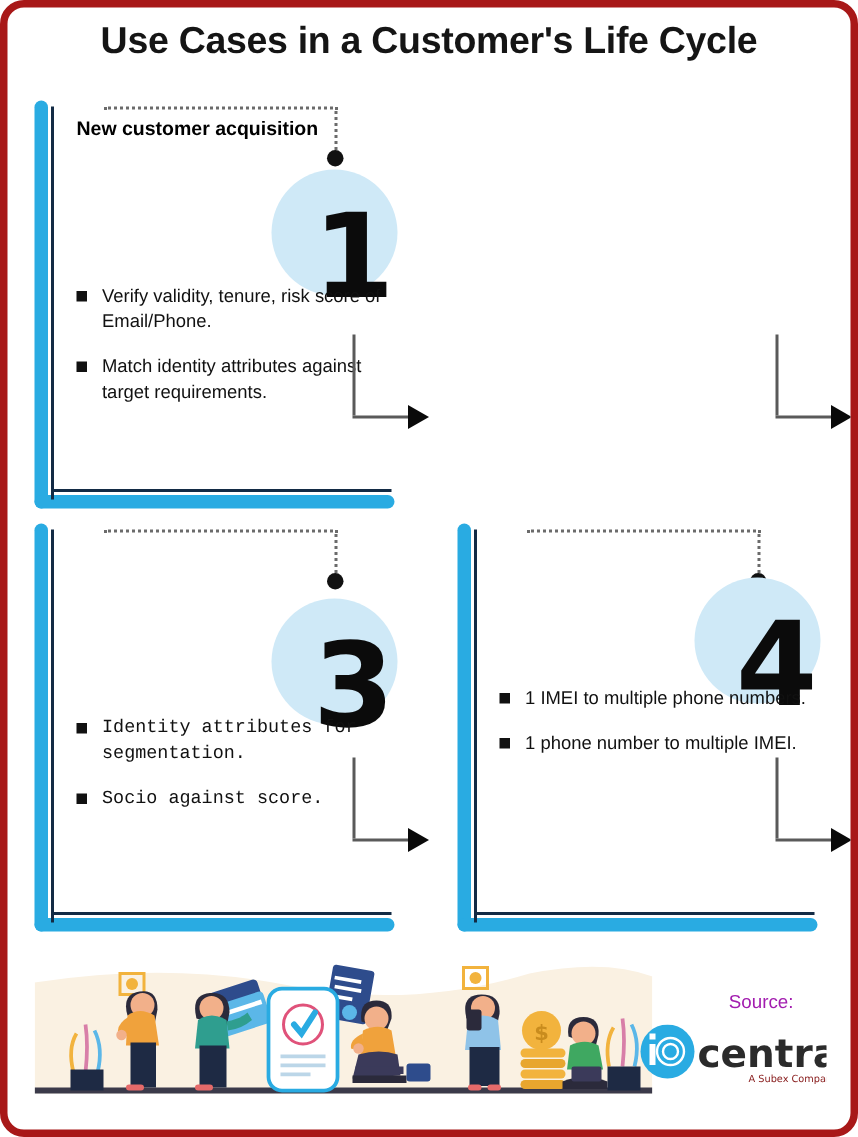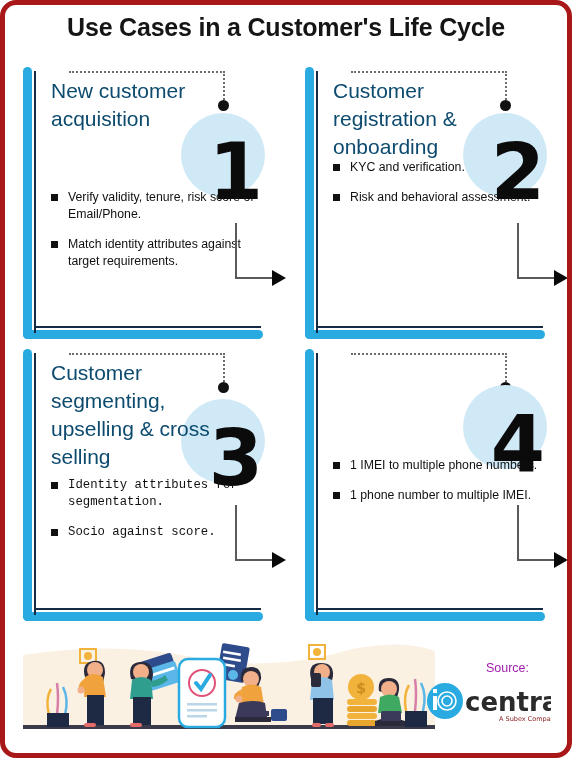--- a/index.html
+++ b/index.html
@@ -114,24 +114,24 @@
   .panel.p4 .num-circle { top: 36px; }
   .panel.p4 .num-glyph  { top: 56px; }
   .panel.p3 .num-circle { top: 50px; }
   .panel.p3 .num-glyph  { top: 70px; }
 
   
   .panel-head {
     position: absolute;
     left: 28px; top: 10px;
     width: 180px;
-    font-size: 21px;
+    font-size: 13px;
     line-height: 1.33;
-    font-weight: normal;
-    color: #0c4a6e;
+    font-weight: bold;
+    color: #000000;
   }
 
   
   .bullets {
     position: absolute;
     left: 28px;
     width: 205px;
     list-style: none;
   }
   .panel.p1 .bullets { top: 92px; margin-top: 30px; }
@@ -224,48 +224,31 @@
     <div class="dot-end"></div>
     <div class="num-circle"></div>
     <div class="num-glyph">1</div>
     <div class="panel-head">New customer acquisition</div>
     <ul class="bullets">
       <li>Verify validity, tenure, risk score of Email/Phone.</li>
       <li>Match identity attributes against target requirements.</li>
     </ul>
   </div>
 
-  <div class="panel p2">
-    <div class="bracket-v"></div>
-    <div class="bracket-h"></div>
-    <div class="rule-v"></div>
-    <div class="rule-h"></div>
-    <div class="dot-h"></div>
-    <div class="dot-v"></div>
-    <div class="dot-end"></div>
-    <div class="num-circle"></div>
-    <div class="num-glyph">2</div>
-    <div class="panel-head">Customer registration &amp; onboarding</div>
-    <ul class="bullets">
-      <li>KYC and verification.</li>
-      <li>Risk and behavioral assessment.</li>
-    </ul>
-  </div>
 
   <div class="panel p3">
     <div class="bracket-v"></div>
     <div class="bracket-h"></div>
     <div class="rule-v"></div>
     <div class="rule-h"></div>
     <div class="dot-h"></div>
     <div class="dot-v"></div>
     <div class="dot-end"></div>
     <div class="num-circle"></div>
     <div class="num-glyph">3</div>
-    <div class="panel-head">Customer segmenting, upselling &amp; cross selling</div>
     <ul class="bullets">
       <li>Identity attributes for segmentation.</li>
       <li>Socio against score.</li>
     </ul>
   </div>
 
   <div class="panel p4">
     <div class="bracket-v"></div>
     <div class="bracket-h"></div>
     <div class="rule-v"></div>

